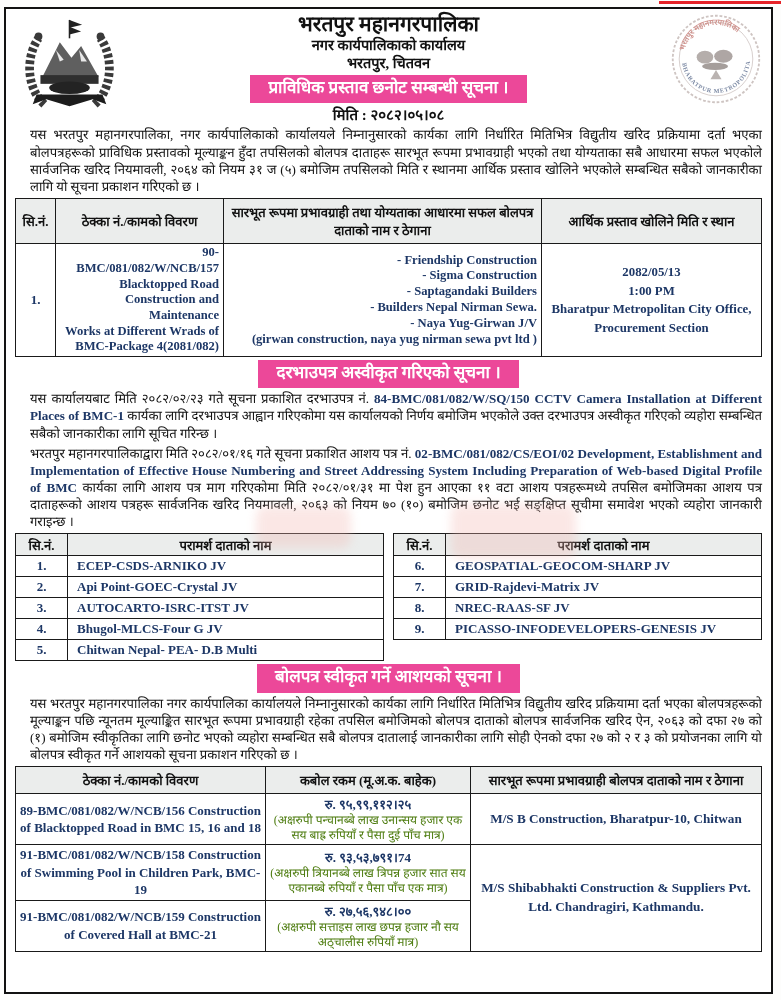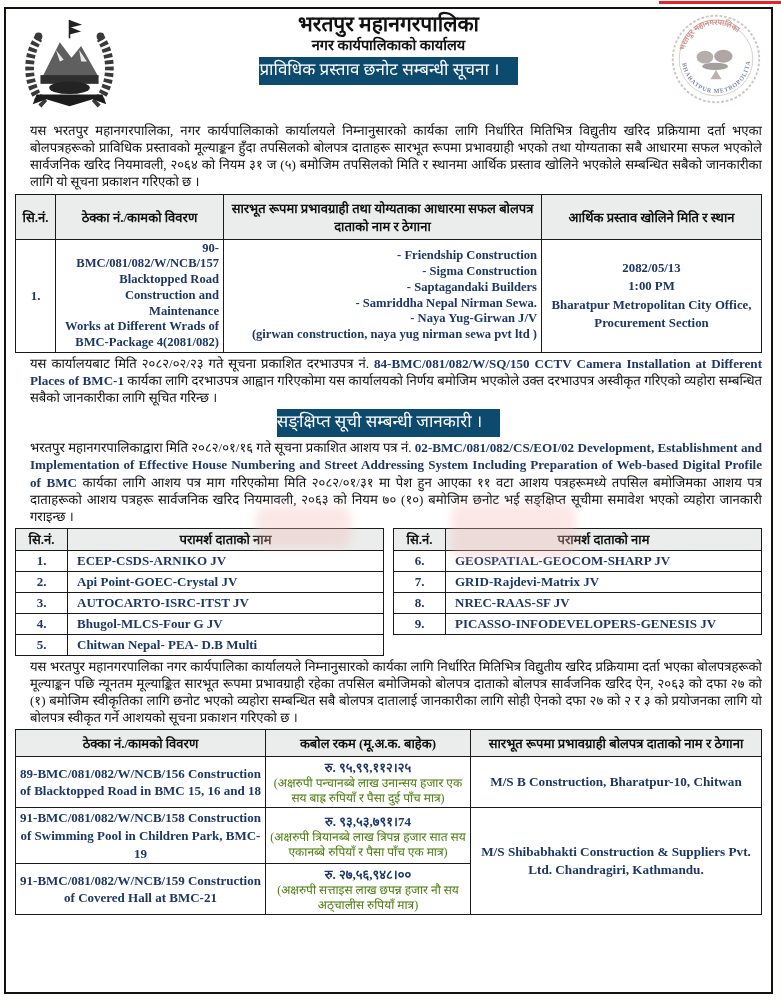--- a/index.html
+++ b/index.html
@@ -15,22 +15,22 @@
   }
   
   .header{position:relative;text-align:center;min-height:108px;}
   .emblem{position:absolute;left:6px;top:5px;width:97px;height:93px;}
   .seal{position:absolute;right:0px;top:1px;width:92px;height:92px;opacity:.8;}
   .org{font-size:21px;font-weight:bold;line-height:1.15;}
   .office{font-size:14.5px;font-weight:bold;line-height:1.25;text-align:center;}
   .addr{font-size:14.5px;font-weight:bold;line-height:1.25;}
   .banner-wrap{text-align:center;margin:3px 0 1px 0;}
   .banner{
-    display:inline-block;background:#0c4a6e;color:#fff;font-weight:normal;
-    font-size:17px;line-height:1.3;padding:2px 18px 4px 0;
+    display:inline-block;background:#ec4899;color:#fff;font-weight:bold;
+    font-size:17px;line-height:1.3;padding:2px 18px 4px 18px;
   }
   .date-line{text-align:center;font-weight:bold;font-size:15px;margin:1px 0 2px 0;}
   
   .para{font-size:13.1px;line-height:1.31;text-align:justify;margin:2px 0 3px 15px;}
   .en{font-family:"Liberation Serif",serif;font-weight:bold;color:#1d3766;}
   
   table{border-collapse:collapse;width:100%;table-layout:fixed;}
   th,td{border:1.6px solid #1a1a1a;padding:1px 4px;vertical-align:middle;}
   th{background:#ebedec;font-weight:bold;font-size:13px;}
   .navy{color:#1d3766;font-weight:bold;}
@@ -100,23 +100,25 @@
       <text font-size="8.5" fill="#c47a74" font-weight="bold">
         <textPath href="#arcTop" startOffset="12%">भरतपुर महानगरपालिका</textPath>
       </text>
       <text font-size="6.6" fill="#5a6b8c" font-weight="bold" letter-spacing="0.8">
         <textPath href="#arcBot" startOffset="4%">BHARATPUR METROPOLITAN CITY</textPath>
       </text>
     </svg>
 
     <div class="org">भरतपुर महानगरपालिका</div>
     <div class="office">नगर कार्यपालिकाको कार्यालय</div>
+    <div class="addr">भरतपुर, चितवन</div>
     <div class="banner-wrap">
       <span class="banner">प्राविधिक प्रस्ताव छनोट सम्बन्धी सूचना ।</span>
     </div>
+    <div class="date-line">मिति : २०८२।०५।०८</div>
   </div>
 
   <div class="para">यस भरतपुर महानगरपालिका, नगर कार्यपालिकाको कार्यालयले निम्नानुसारको कार्यका लागि निर्धारित मितिभित्र विद्युतीय खरिद प्रक्रियामा दर्ता भएका बोलपत्रहरूको प्राविधिक प्रस्तावको मूल्याङ्कन हुँदा तपसिलको बोलपत्र दाताहरू सारभूत रूपमा प्रभावग्राही भएको तथा योग्यताका सबै आधारमा सफल भएकोले सार्वजनिक खरिद नियमावली, २०६४ को नियम ३१ ज (५) बमोजिम तपसिलको मिति र स्थानमा आर्थिक प्रस्ताव खोलिने भएकोले सम्बन्धित सबैको जानकारीका लागि यो सूचना प्रकाशन गरिएको छ ।</div>
 
   <table class="t1">
     <colgroup>
         <col style="width:40px">
         <col style="width:168px">
         <col style="width:318px">
         <col>
@@ -134,41 +136,41 @@
         <span class="line">90-BMC/081/082/W/NCB/157</span>
         <span class="line">Blacktopped Road</span>
         <span class="line">Construction and Maintenance</span>
         <span class="line">Works at Different Wrads of</span>
         <span class="line">BMC-Package 4(2081/082)</span>
       </td>
       <td class="bidders navy">
         <span class="line">- Friendship Construction</span>
         <span class="line">- Sigma Construction</span>
         <span class="line">- Saptagandaki Builders</span>
-        <span class="line">- Samriddha Nepal Nirman Sewa.</span>
+        <span class="line">- Builders Nepal Nirman Sewa.</span>
         <span class="line">- Naya Yug-Girwan J/V</span>
         <span class="line">(girwan construction, naya yug nirman sewa pvt ltd )</span>
       </td>
       <td class="opening navy">
         <span class="line">2082/05/13</span>
         <span class="line">1:00 PM</span>
         <span class="line">Bharatpur Metropolitan City Office,</span>
         <span class="line">Procurement Section</span>
       </td>
     </tr>
   </tbody>
     </table>
 
+  <div class="banner-wrap">
+    <span class="banner">दरभाउपत्र अस्वीकृत गरिएको सूचना ।</span>
+  </div>
   <div class="para">
     <span>यस कार्यालयबाट मिति २०८२/०२/२३ गते सूचना प्रकाशित दरभाउपत्र नं. </span><span class="en">84-BMC/081/082/W/SQ/150 CCTV Camera Installation at Different Places of BMC-1</span><span> कार्यका लागि दरभाउपत्र आह्वान गरिएकोमा यस कार्यालयको निर्णय बमोजिम भएकोले उक्त दरभाउपत्र अस्वीकृत गरिएको व्यहोरा सम्बन्धित सबैको जानकारीका लागि सूचित गरिन्छ ।</span>
   </div>
 
-  <div class="banner-wrap">
-    <span class="banner">सङ्क्षिप्त सूची सम्बन्धी जानकारी ।</span>
-  </div>
   <div class="para">
     <span>भरतपुर महानगरपालिकाद्वारा मिति २०८२/०१/१६ गते सूचना प्रकाशित आशय पत्र नं. </span><span class="en">02-BMC/081/082/CS/EOI/02 Development, Establishment and Implementation of Effective House Numbering and Street Addressing System Including Preparation of Web-based Digital Profile of BMC</span><span> कार्यका लागि आशय पत्र माग गरिएकोमा मिति २०८२/०१/३१ मा पेश हुन आएका ११ वटा आशय पत्रहरूमध्ये तपसिल बमोजिमका आशय पत्र दाताहरूको आशय पत्रहरू सार्वजनिक खरिद नियमावली, २०६३ को नियम ७० (१०) बमोजिम छनोट भई सङ्क्षिप्त सूचीमा समावेश भएको व्यहोरा जानकारी गराइन्छ ।</span>
   </div>
 
   <div class="lists">
     <div>
       <table class="shortlist">
         <colgroup>
             <col style="width:52px">
             <col>
@@ -226,20 +228,23 @@
             </tr>
         <tr>
               <td class="sn navy">9.</td>
               <td class="nm navy">PICASSO-INFODEVELOPERS-GENESIS JV</td>
             </tr>
       </tbody>
         </table>
     </div>
   </div>
 
+  <div class="banner-wrap">
+    <span class="banner">बोलपत्र स्वीकृत गर्ने आशयको सूचना ।</span>
+  </div>
   <div class="para">यस भरतपुर महानगरपालिका नगर कार्यपालिका कार्यालयले निम्नानुसारको कार्यका लागि निर्धारित मितिभित्र विद्युतीय खरिद प्रक्रियामा दर्ता भएका बोलपत्रहरूको मूल्याङ्कन पछि न्यूनतम मूल्याङ्कित सारभूत रूपमा प्रभावग्राही रहेका तपसिल बमोजिमको बोलपत्र दाताको बोलपत्र सार्वजनिक खरिद ऐन, २०६३ को दफा २७ को (१) बमोजिम स्वीकृतिका लागि छनोट भएको व्यहोरा सम्बन्धित सबै बोलपत्र दातालाई जानकारीका लागि सोही ऐनको दफा २७ को २ र ३ को प्रयोजनका लागि यो बोलपत्र स्वीकृत गर्ने आशयको सूचना प्रकाशन गरिएको छ ।</div>
 
   <table class="t3">
     <colgroup>
         <col style="width:250px">
         <col style="width:205px">
         <col>
       </colgroup>
     <tbody>
         <tr>

